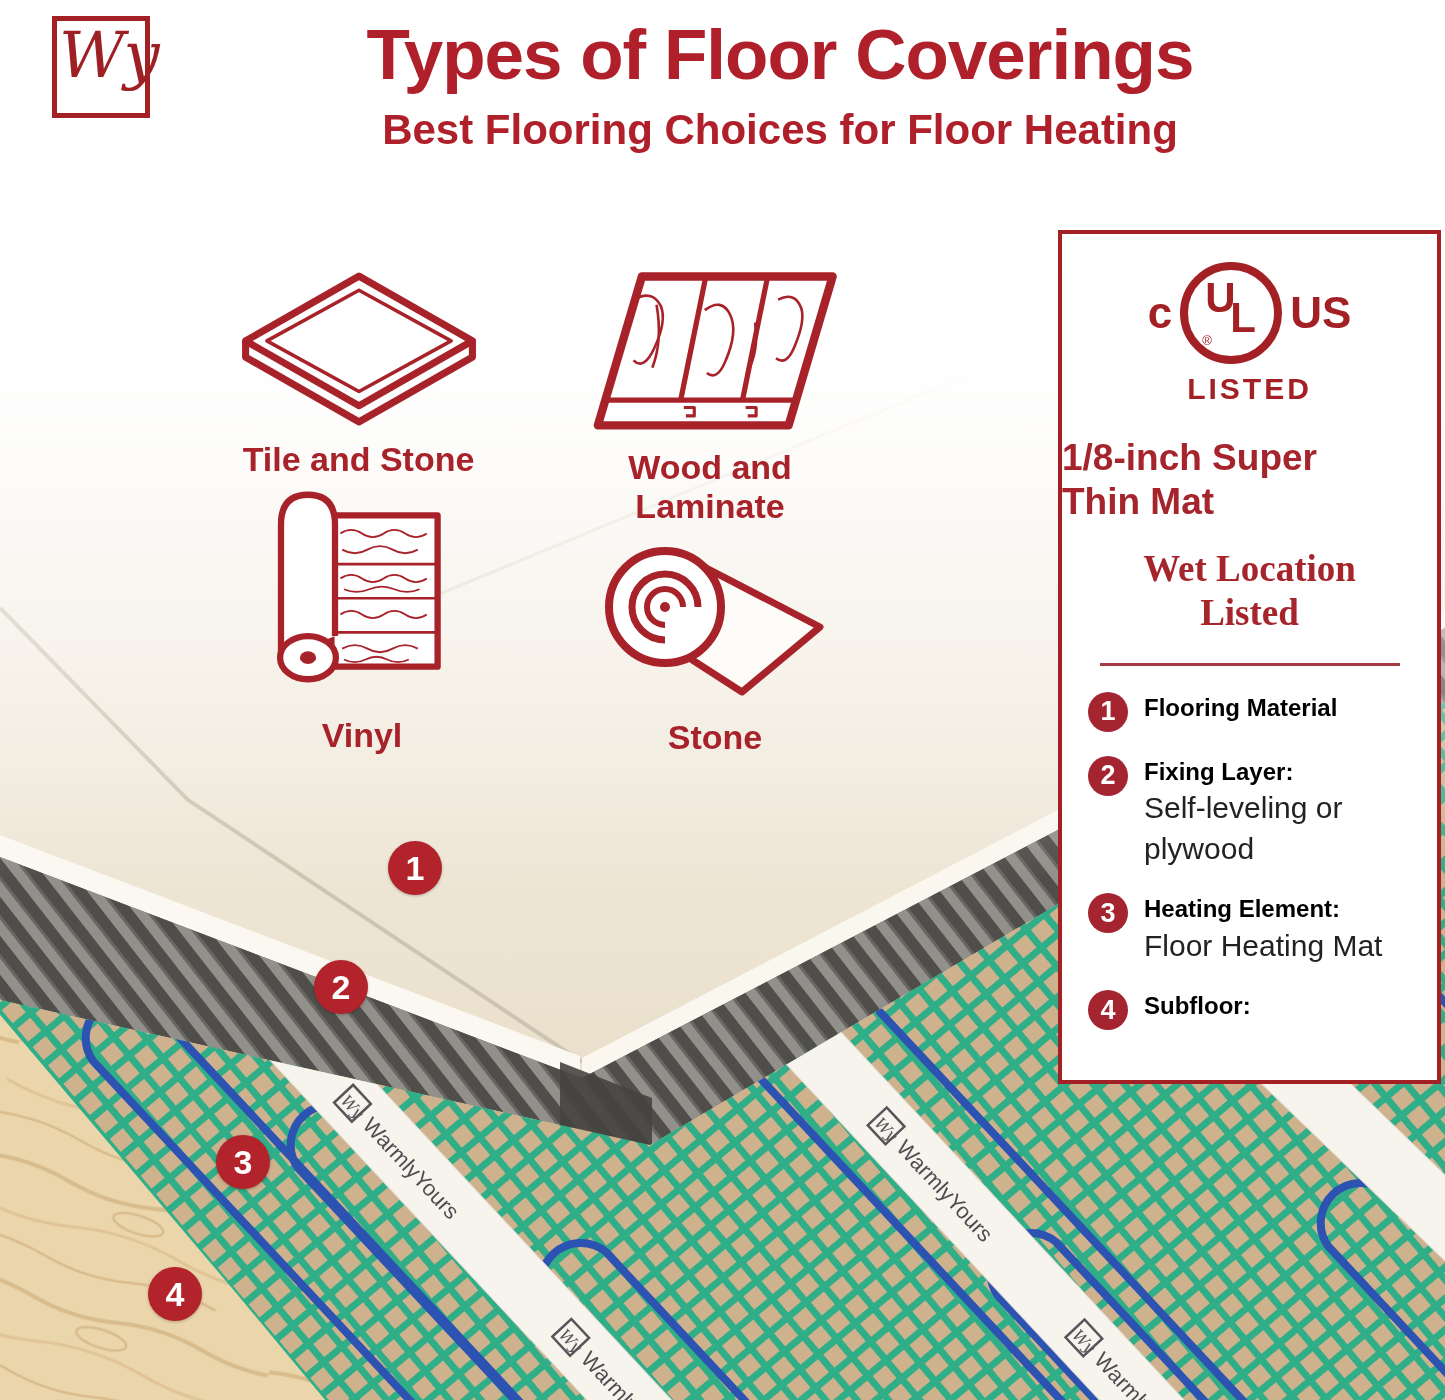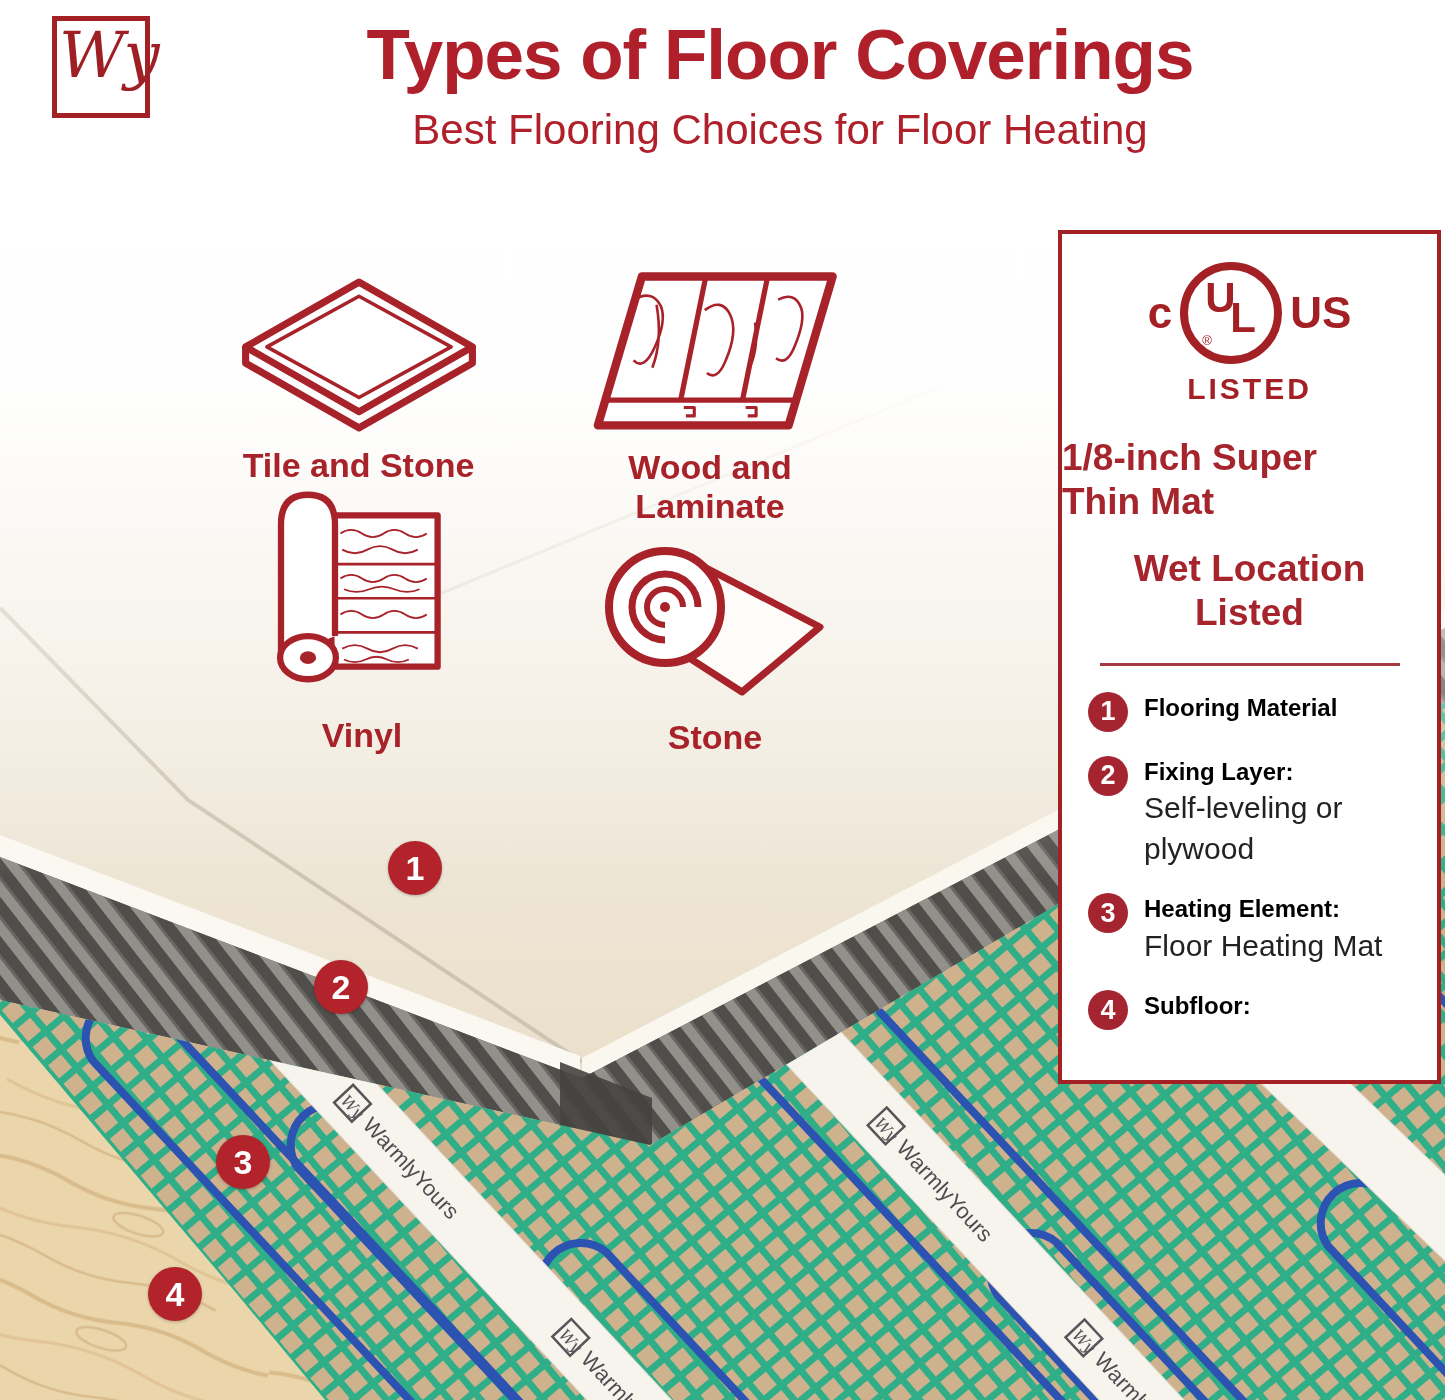--- a/index.html
+++ b/index.html
@@ -7,26 +7,26 @@
          font-family:"Liberation Sans",sans-serif;}
   svg.bg{position:absolute;left:0;top:0;}
 
   
   .logo-box{position:absolute;left:52px;top:16px;width:88px;height:92px;border:5px solid #A32025;}
   .logo-script{position:absolute;left:2px;top:-10px;font-family:"DejaVu Serif",serif;font-style:italic;
                font-size:64px;color:#9E2025;line-height:1.4;white-space:nowrap;}
   .title{position:absolute;left:320px;top:14px;width:920px;text-align:center;
          font-size:71px;font-weight:bold;color:#AF202B;letter-spacing:-1px;}
   .subtitle{position:absolute;left:320px;top:106px;width:920px;text-align:center;
-            font-size:42px;font-weight:normal;color:#AF202B;}
+            font-size:42px;font-weight:bold;color:#AF202B;}
 
   
   .ftype{position:absolute;text-align:center;color:#A8222A;}
   .ftype .lbl{font-size:34px;font-weight:bold;margin-top:8px;}
-  .ft-tile{left:216px;top:272px;width:285px;}
+  .ft-tile{left:216px;top:266px;width:285px;}
   .ft-wood{left:555px;top:268px;width:310px;}
   .ft-vinyl{left:262px;top:476px;width:200px;}
   .ft-carpet{left:580px;top:502px;width:270px;}
   .ft-vinyl .lbl{margin-top:14px;}
   .ft-carpet .lbl{margin-top:2px;}
 
   
   .marker{position:absolute;width:54px;height:54px;border-radius:50%;background:#B2232B;
           color:#fff;font-size:34px;font-weight:bold;display:flex;align-items:center;
           justify-content:center;box-shadow:0 1px 3px rgba(0,0,0,.25);}
@@ -37,21 +37,21 @@
   .ul-row{margin-top:28px;display:flex;justify-content:center;align-items:center;gap:8px;color:#A32025;}
   .ul-side{font-size:44px;font-weight:bold;line-height:1;}
   .ul-circle{width:86px;height:86px;border:8px solid #A32025;border-radius:50%;position:relative;}
   .ul-u{position:absolute;left:17px;top:4px;font-size:42px;font-weight:bold;}
   .ul-l{position:absolute;left:42px;top:24px;font-size:42px;font-weight:bold;}
   .ul-reg{position:absolute;left:14px;bottom:8px;font-size:13px;}
   .ul-listed{text-align:center;font-size:30px;font-weight:bold;letter-spacing:3px;color:#A32025;margin-top:8px;}
   .p-feature{margin-top:30px;text-align:left;font-size:37px;font-weight:bold;color:#A6242C;
              line-height:1.18;white-space:pre-line;}
   .p-rating{margin-top:24px;text-align:center;font-size:37px;font-weight:bold;color:#A6242C;
-            line-height:1.18;white-space:pre-line;}
+            line-height:1.18;white-space:pre-line;font-family:Liberation Serif, serif;}
   .p-divider{margin:28px auto 0 auto;width:300px;border:none;border-top:3px solid #A43A42;}
   .legend{margin:26px 18px 0 26px;}
   .legend-item{display:flex;gap:16px;margin-bottom:24px;align-items:flex-start;}
   .legend-badge{flex:0 0 auto;width:40px;height:40px;border-radius:50%;background:#A42530;color:#fff;
                 font-weight:bold;font-size:27px;display:flex;align-items:center;justify-content:center;}
   .legend-text{padding-top:2px;}
   .legend-title{font-size:24px;font-weight:bold;color:#000000;line-height:1.15;}
   .legend-body{font-size:30px;color:#222;white-space:pre-line;line-height:1.35;margin-top:3px;}
   .legend-body:empty{display:none;}
 </style>

